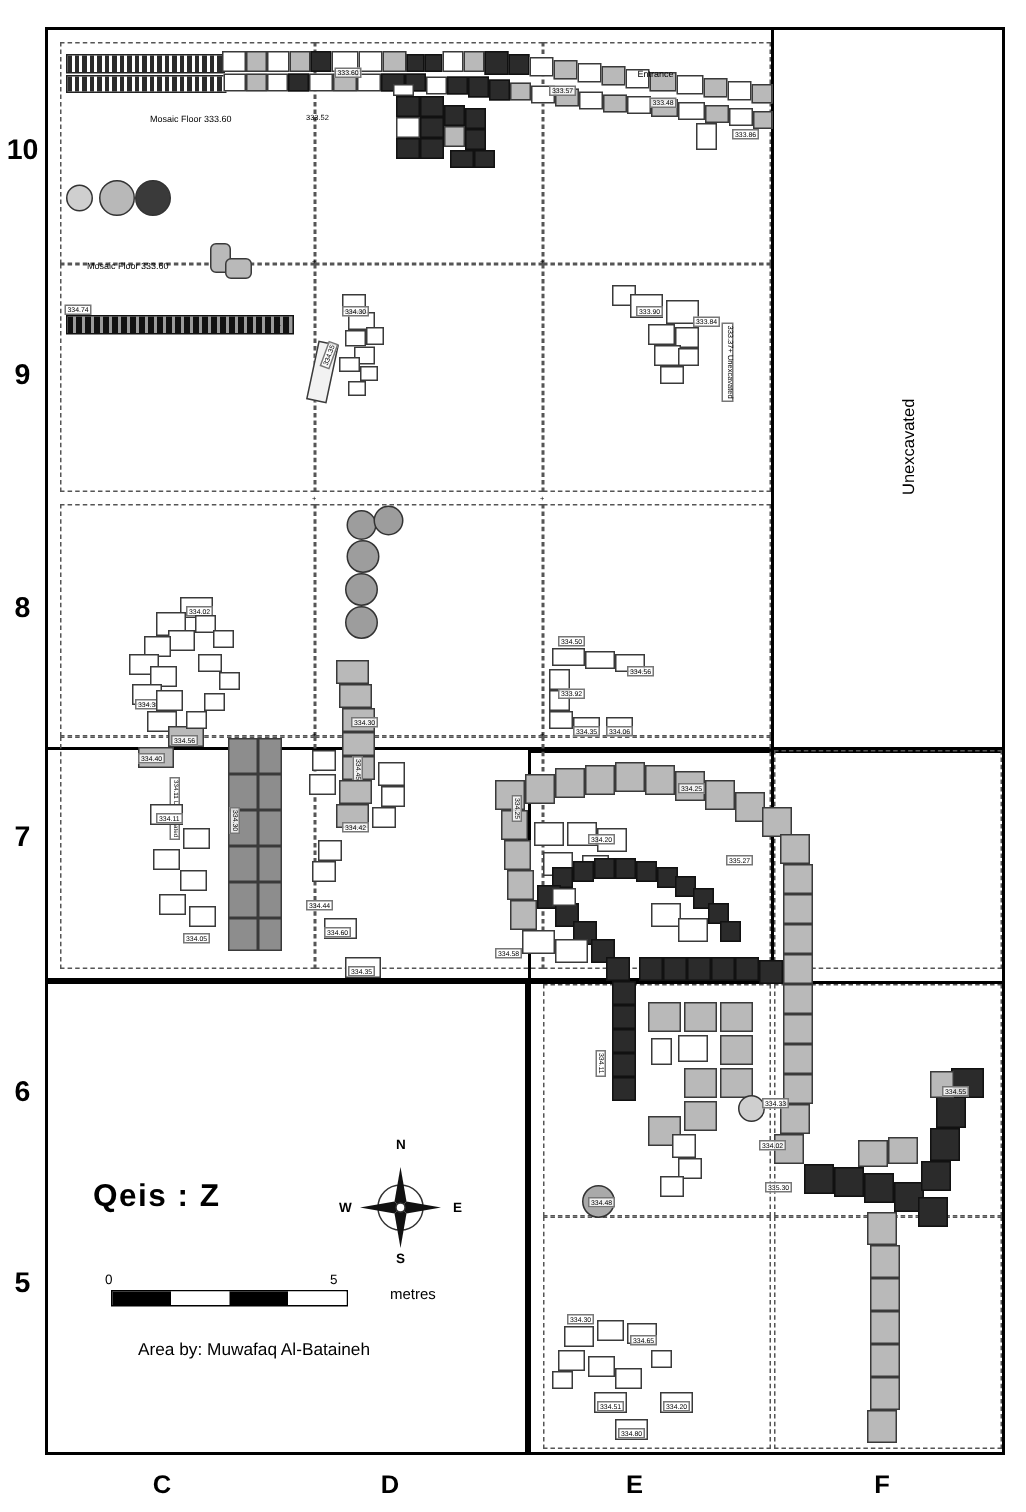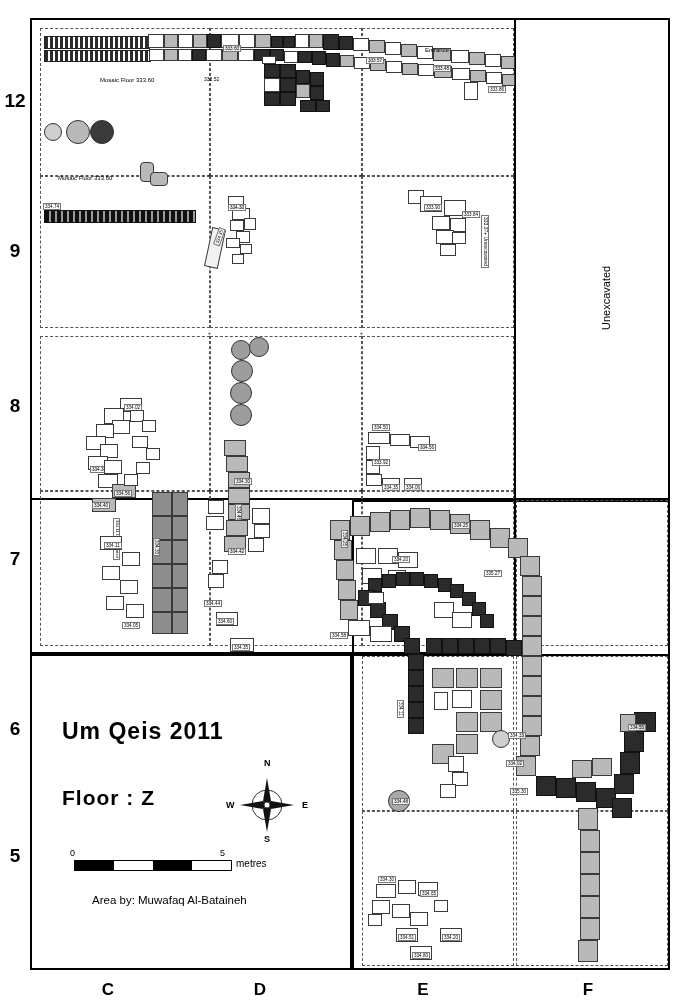--- a/index.html
+++ b/index.html
@@ -36,35 +36,35 @@
   .hatchd{position:absolute;background:repeating-linear-gradient(90deg,#111 0px,#111 4px,#9a9a9a 4px,#9a9a9a 6px);border:1px solid #111;}
 
   
   #titleblock{position:absolute;border:2px solid #000;box-sizing:border-box;background:#fff;}
   .tb-title{position:absolute;font-size:23px;font-weight:bold;letter-spacing:1px;}
   .tb-area{position:absolute;font-size:21px;font-weight:bold;letter-spacing:1px;}
   .tb-drawn{position:absolute;font-size:11.5px;}
   .scalebar{position:absolute;display:flex;border:1px solid #000;}
   .scalebar div{height:9px;}
   .sb-num{position:absolute;font-size:9px;}
-  .sb-unit{position:absolute;font-size:10px;}
+  .sb-unit{position:absolute;font-size:10px;margin-left:24px;}
 
   
   #compass{position:absolute;width:62px;height:62px;}
   .cpt{position:absolute;font-size:9px;font-weight:bold;}
 
   .unexc{position:absolute;font-size:11px;color:#000;}
   .rot90{transform:rotate(-90deg);transform-origin:left top;}
 </style>
 </head>
 <body>
 
 <div id="page">
 
-  <div class="rowlabel" style="left:2px;top:90px;">12</div>
+  <div class="rowlabel" style="left:2px;top:90px;">10</div>
   <div class="rowlabel" style="left:2px;top:240px;">9</div>
   <div class="rowlabel" style="left:2px;top:395px;">8</div>
   <div class="rowlabel" style="left:2px;top:548px;">7</div>
   <div class="rowlabel" style="left:2px;top:718px;">6</div>
   <div class="rowlabel" style="left:2px;top:845px;">5</div>
 
   <div class="collabel" style="left:95px;top:980px;">C</div>
   <div class="collabel" style="left:247px;top:980px;">D</div>
   <div class="collabel" style="left:410px;top:980px;">E</div>
   <div class="collabel" style="left:575px;top:980px;">F</div>
@@ -439,22 +439,21 @@
   <div class="st lt" style="left:396px;top:928px;width:22px;height:14px;"></div>
   <div class="lvl" style="left:398px;top:934px;">334.51</div>
   <div class="st lt" style="left:440px;top:928px;width:22px;height:14px;"></div>
   <div class="lvl" style="left:442px;top:934px;">334.20</div>
   <div class="st lt" style="left:410px;top:946px;width:22px;height:14px;"></div>
   <div class="lvl" style="left:412px;top:952px;">334.80</div>
   <div class="st lt" style="left:368px;top:914px;width:14px;height:12px;"></div>
   <div class="st lt" style="left:434px;top:900px;width:14px;height:12px;"></div>
 
   <div id="titleblock" style="left:30px;top:654px;width:322px;height:316px;">
-    <div class="tb-title" style="left:30px;top:62px;">Um Qeis   2011</div>
-    <div class="tb-area" style="left:30px;top:130px;">Floor :  Z</div>
+    <div class="tb-area" style="left:30px;top:130px;">Qeis :  Z</div>
 
     <div id="compass" style="left:204px;top:118px;">
       <svg viewBox="0 0 62 62" width="62" height="62">
         <circle cx="31" cy="31" r="15" fill="none" stroke="#333" stroke-width="1"></circle>
         <polygon points="31,4 35,27 31,31 27,27" fill="#111"></polygon>
         <polygon points="31,58 27,35 31,31 35,35" fill="#111"></polygon>
         <polygon points="4,31 27,27 31,31 27,35" fill="#111"></polygon>
         <polygon points="58,31 35,35 31,31 35,27" fill="#111"></polygon>
         <polygon points="12,12 29,29 27,27" fill="#888"></polygon>
         <polygon points="50,12 33,29 35,27" fill="#888"></polygon>

